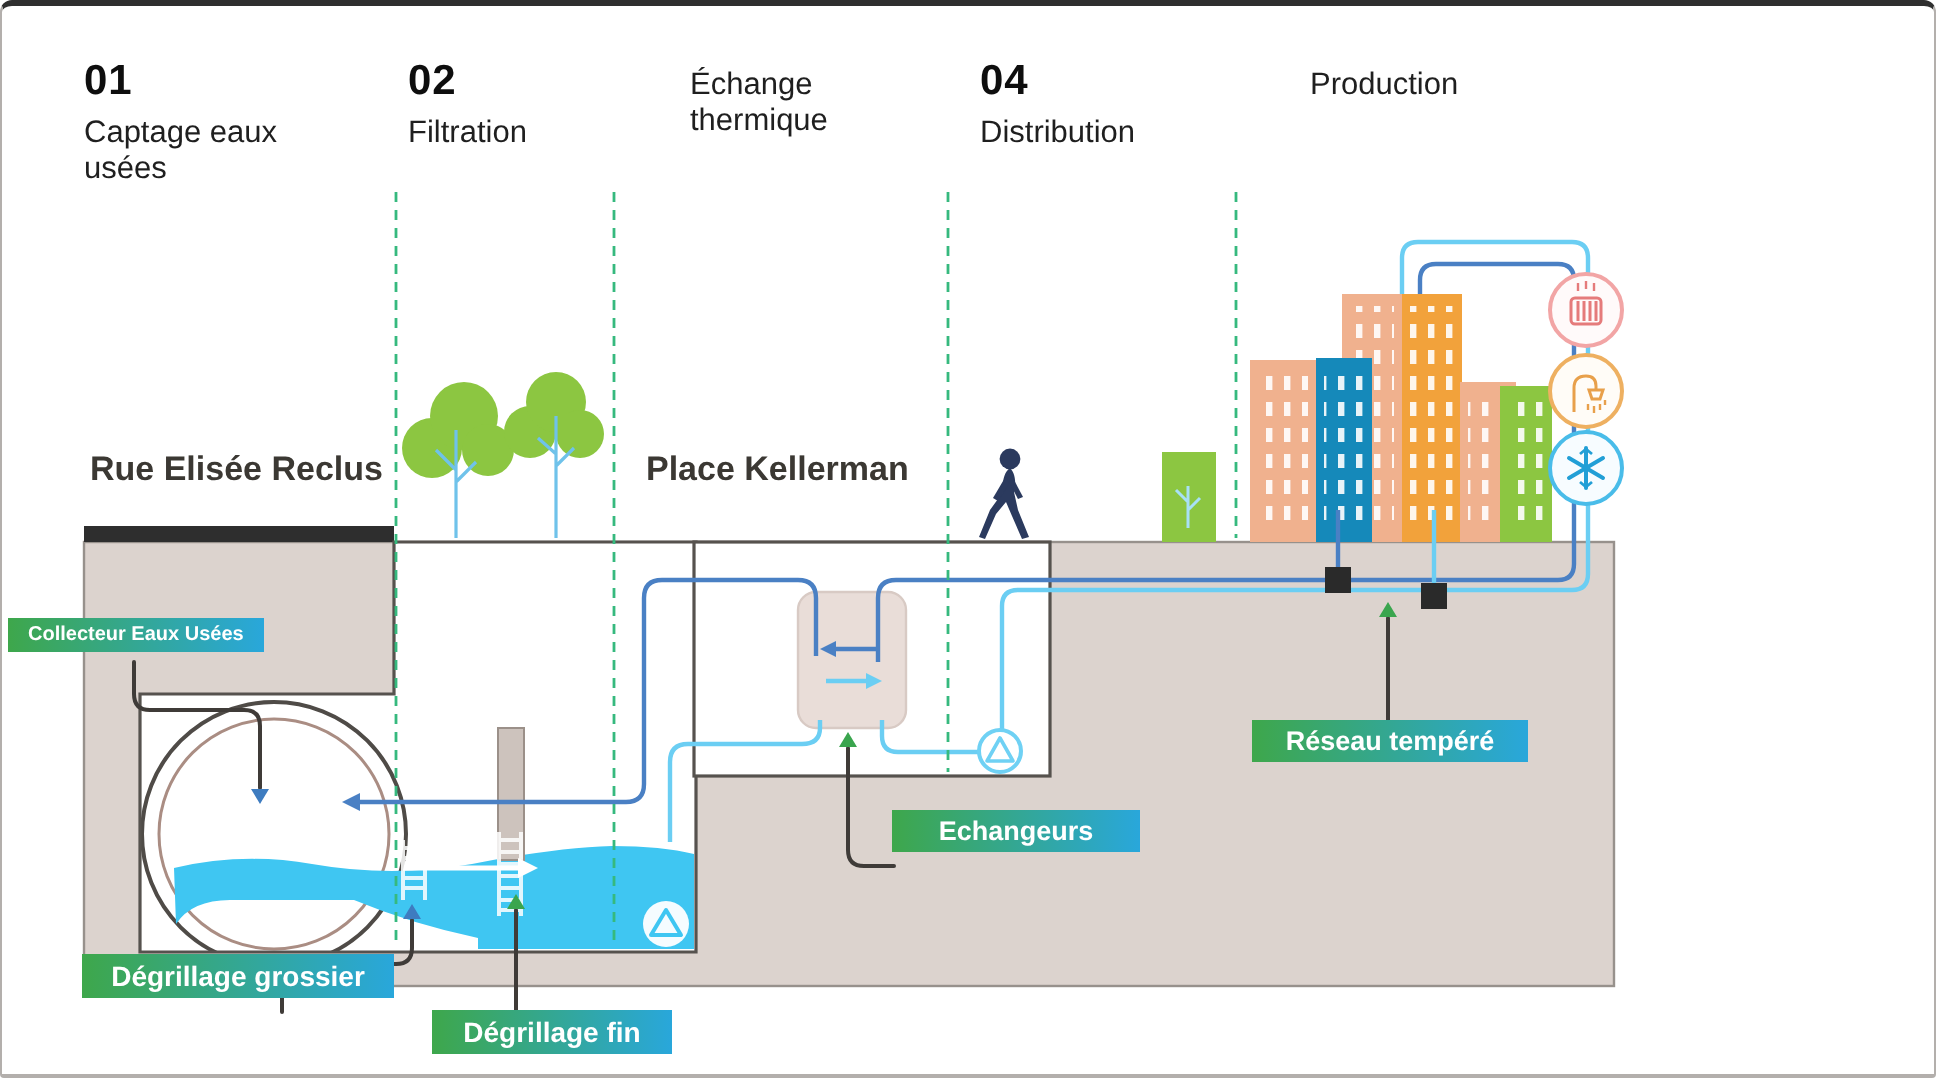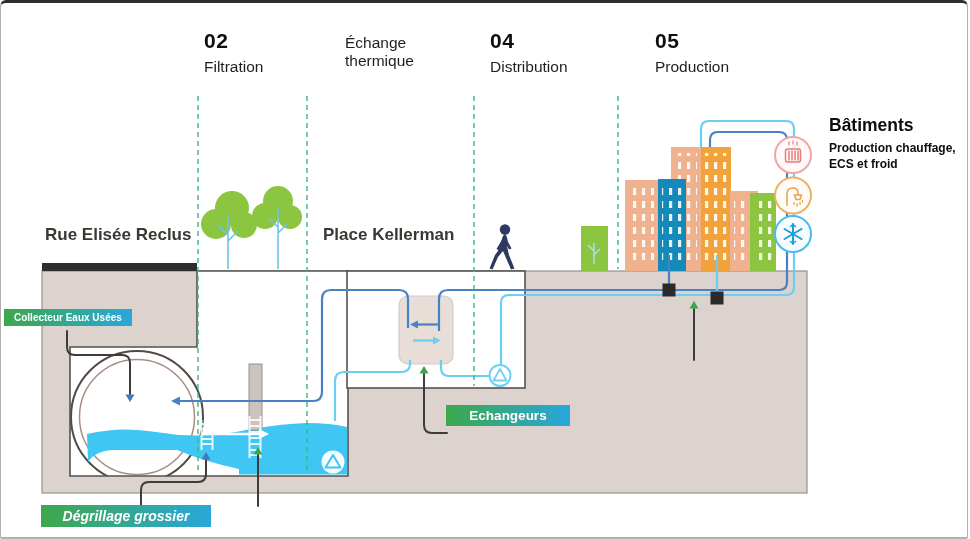--- a/index.html
+++ b/index.html
@@ -214,41 +214,42 @@
     <path d="M446,430 L431,430 Q423,430 423,422 L423,371"></path>
     <path d="M693,357 L693,306"></path>
   </g>
   <polygon points="129,399 124.5,391.5 133.5,391.5" fill="#3e7cc0"></polygon>
   <polygon points="205,449 200.5,456.5 209.5,456.5" fill="#3e7cc0"></polygon>
   <polygon points="257,444 252.5,451.5 261.5,451.5" fill="#3aa54e"></polygon>
   <polygon points="423,363 418.5,370.5 427.5,370.5" fill="#3aa54e"></polygon>
   <polygon points="693,298 688.5,305.5 697.5,305.5" fill="#3aa54e"></polygon>
 </svg>
 
+<div class="step" style="left:41px;width:130px;">
+  <div class="num">01</div>
+  <div class="lbl">Captage eaux usées</div>
+</div>
 <div class="step" style="left:203px;width:110px;">
   <div class="num">02</div>
   <div class="lbl">Filtration</div>
 </div>
 <div class="step" style="left:344px;width:100px;">
   <div class="lbl">Échange thermique</div>
 </div>
 <div class="step" style="left:489px;width:120px;">
   <div class="num">04</div>
   <div class="lbl">Distribution</div>
 </div>
 <div class="step" style="left:654px;width:120px;">
-  <div class="num">05</div>
   <div class="lbl">Production</div>
 </div>
 
 <div class="street" style="left:44px;top:222px;">Rue Elisée Reclus</div>
 <div class="street" style="left:322px;top:222px;">Place Kellerman</div>
 
-<div id="batiments-block">
-  <div id="batiments-title">Bâtiments</div>
-  <div id="batiments-sub">Production chauffage, ECS et froid</div>
-</div>
 
 <div class="tag pad" style="left:3px;top:306px;font-size:10px;">Collecteur Eaux Usées</div>
-<div class="tag" style="left:40px;top:502px;width:170px;font-size:14px;font-style:italic;">Dégrillage grossier</div>
+<div class="tag" style="left:40px;top:474px;width:156px;font-size:14px;">Dégrillage grossier</div>
+<div class="tag" style="left:215px;top:502px;width:120px;font-size:14px;">Dégrillage fin</div>
 <div class="tag" style="left:445px;top:402px;width:124px;">Echangeurs</div>
+<div class="tag" style="left:625px;top:357px;width:138px;">Réseau tempéré</div>
 
 </div>
 
 </body></html>

